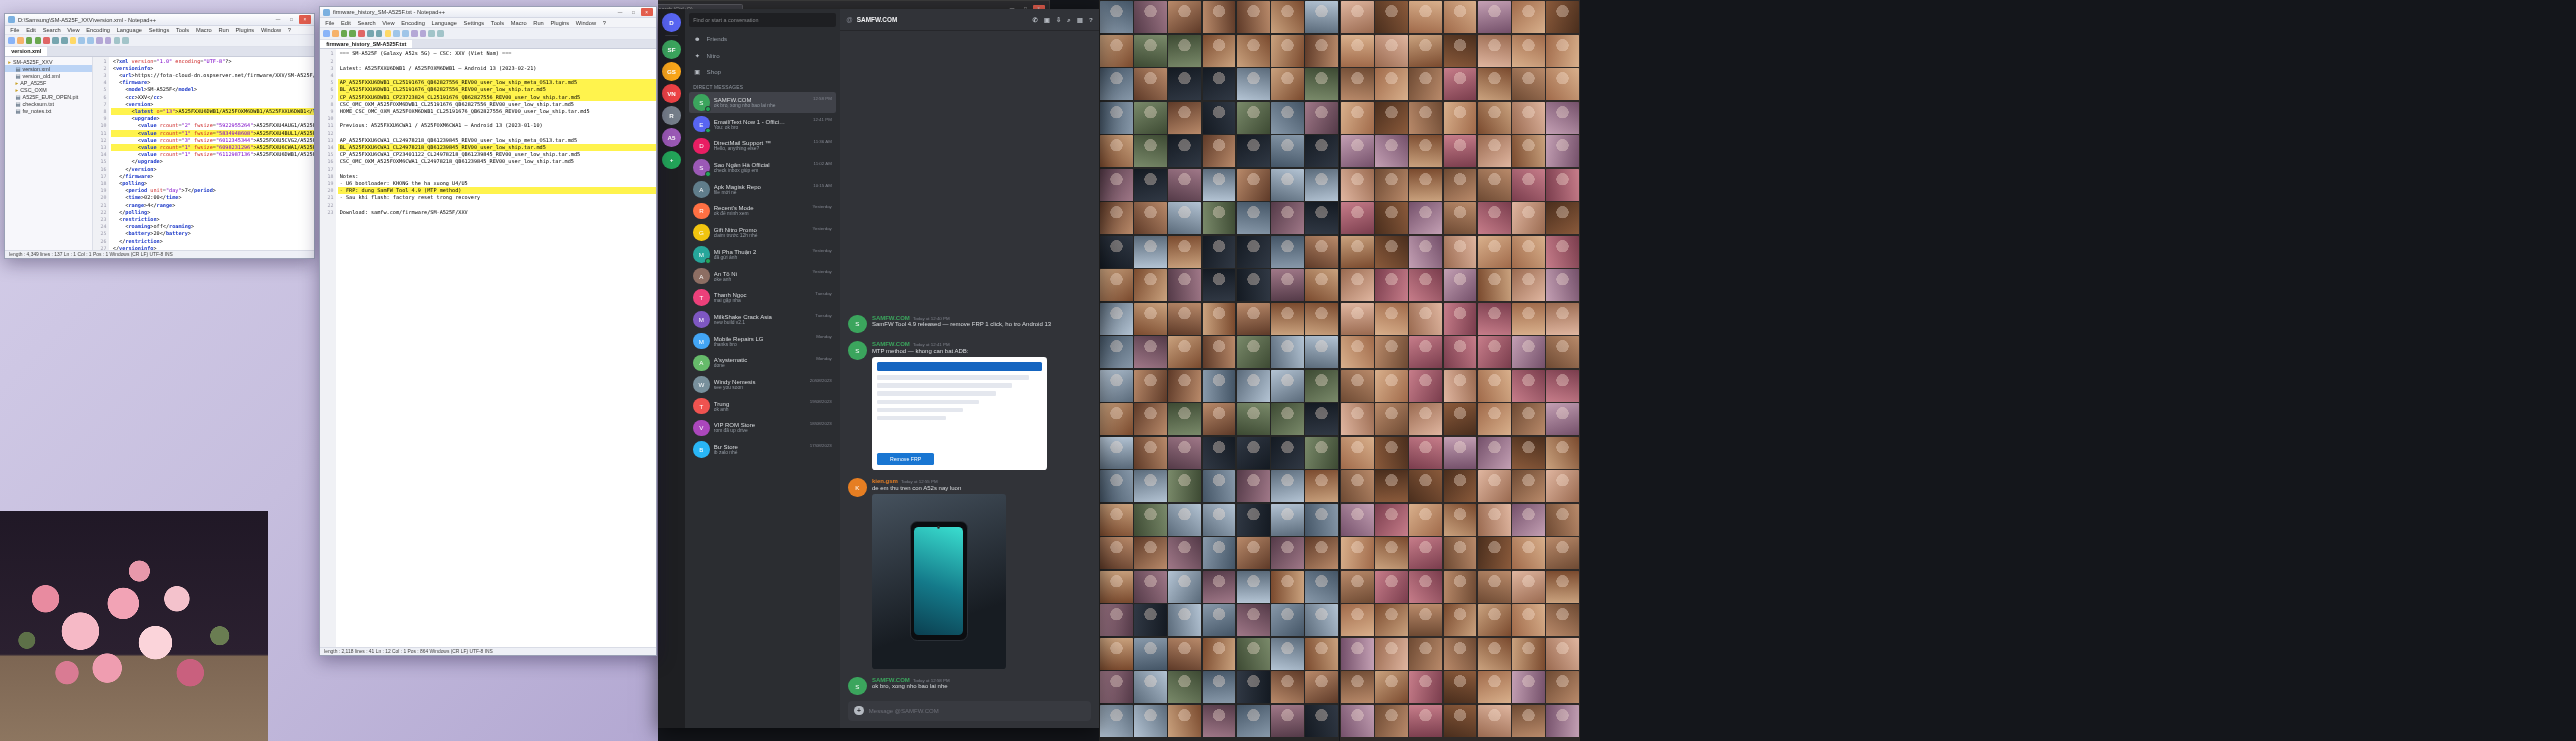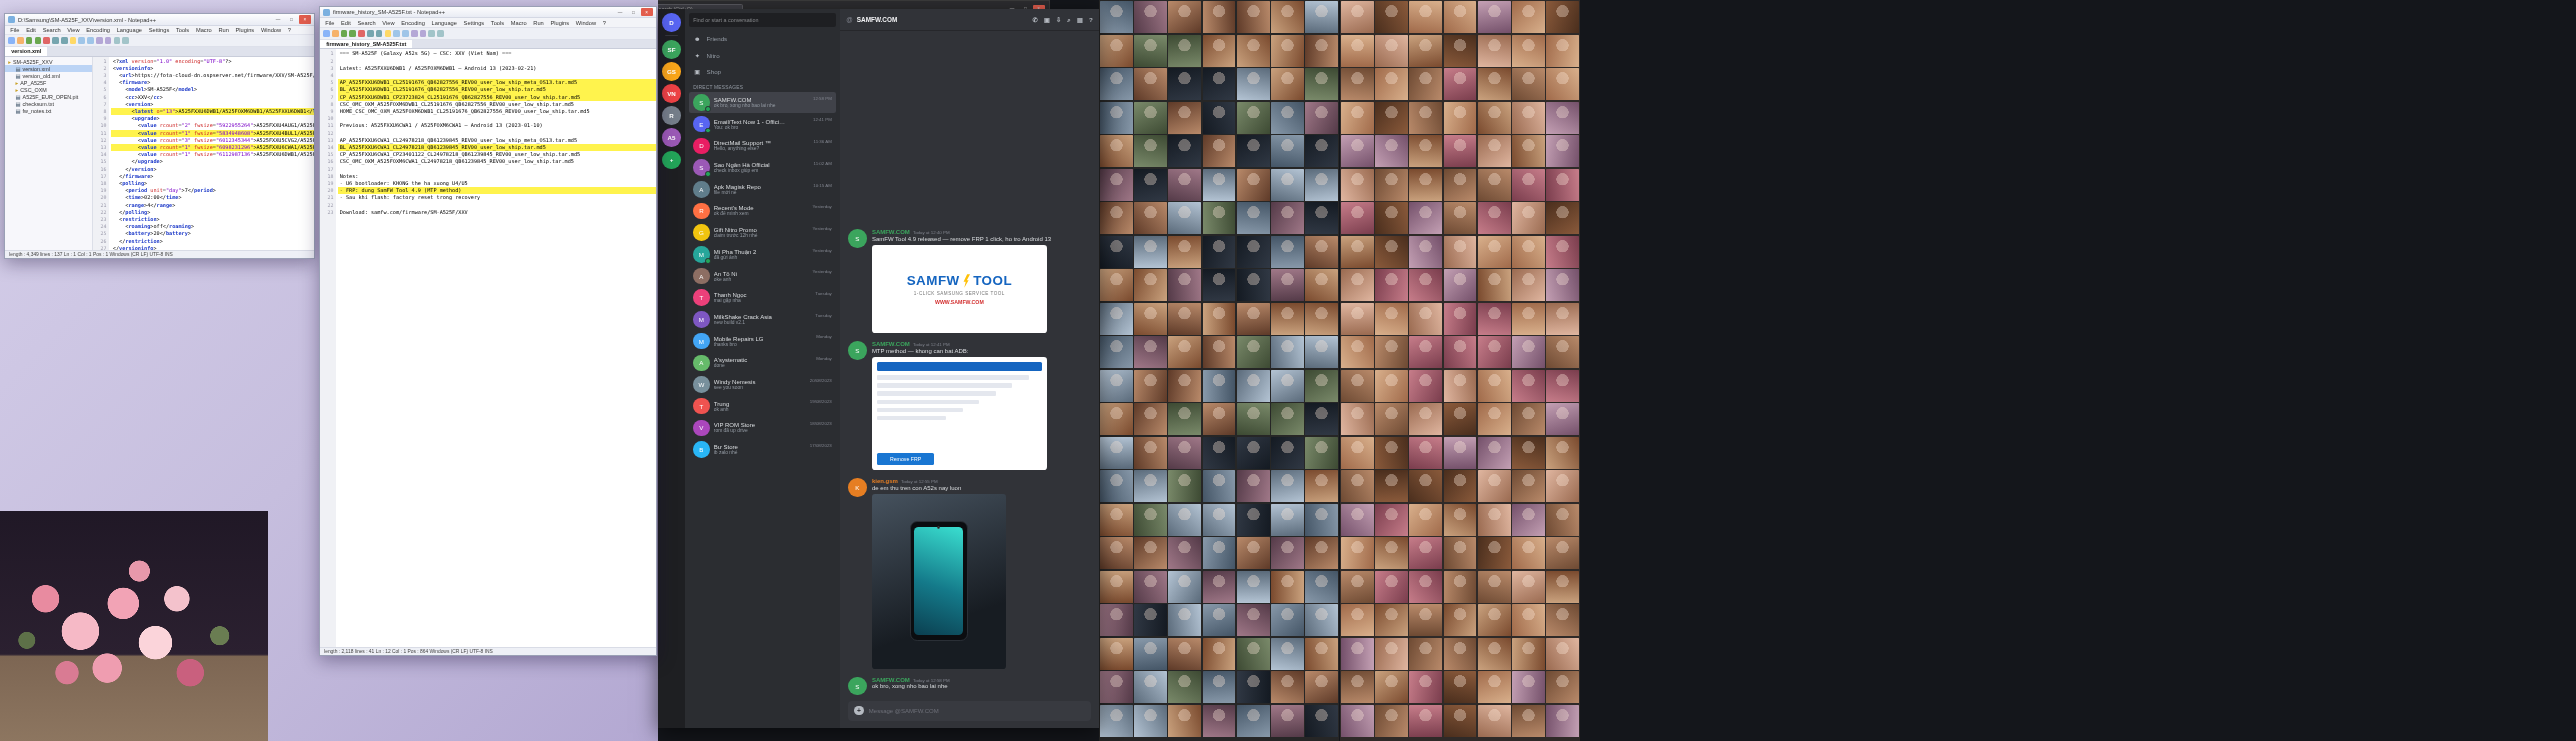--- a/index.html
+++ b/index.html
@@ -574,29 +574,20 @@
           <span>▤</span>
           <span>?</span>
         </span>
     </div>
     <div class="dc-msgs" id="dc-msgs">
         <div class="dc-msg">
           <span class="dc-av" style="background: rgb(59, 165, 93); width: 18.5px; height: 18.5px;">S</span>
           <span class="body">
             <div class="hdr" style="color: rgb(59, 165, 93);">SAMFW.COM<span class="ts">Today at 12:40 PM</span></div>
             <div class="txt">SamFW Tool 4.9 released — remove FRP 1 click, ho tro Android 13</div>
-            <div class="img-banner">
-              <div class="bn-logo">
-                <span class="bn-t1">SAMFW</span>
-                <span class="bolt"></span>
-                <span class="bn-t1">TOOL</span>
-              </div>
-              <div class="bn-sub">1-CLICK SAMSUNG SERVICE TOOL</div>
-              <div class="bn-site">WWW.SAMFW.COM</div>
-            </div>
           </span>
         </div>
         <div class="dc-msg">
           <span class="dc-av" style="background: rgb(59, 165, 93); width: 18.5px; height: 18.5px;">S</span>
           <span class="body">
             <div class="hdr" style="color: rgb(59, 165, 93);">SAMFW.COM<span class="ts">Today at 12:41 PM</span></div>
             <div class="txt">MTP method — khong can bat ADB:</div>
             <div class="img-shot">
               <div class="shot-bar"></div>
               <div class="shot-row" style="width: 92%;"></div>

